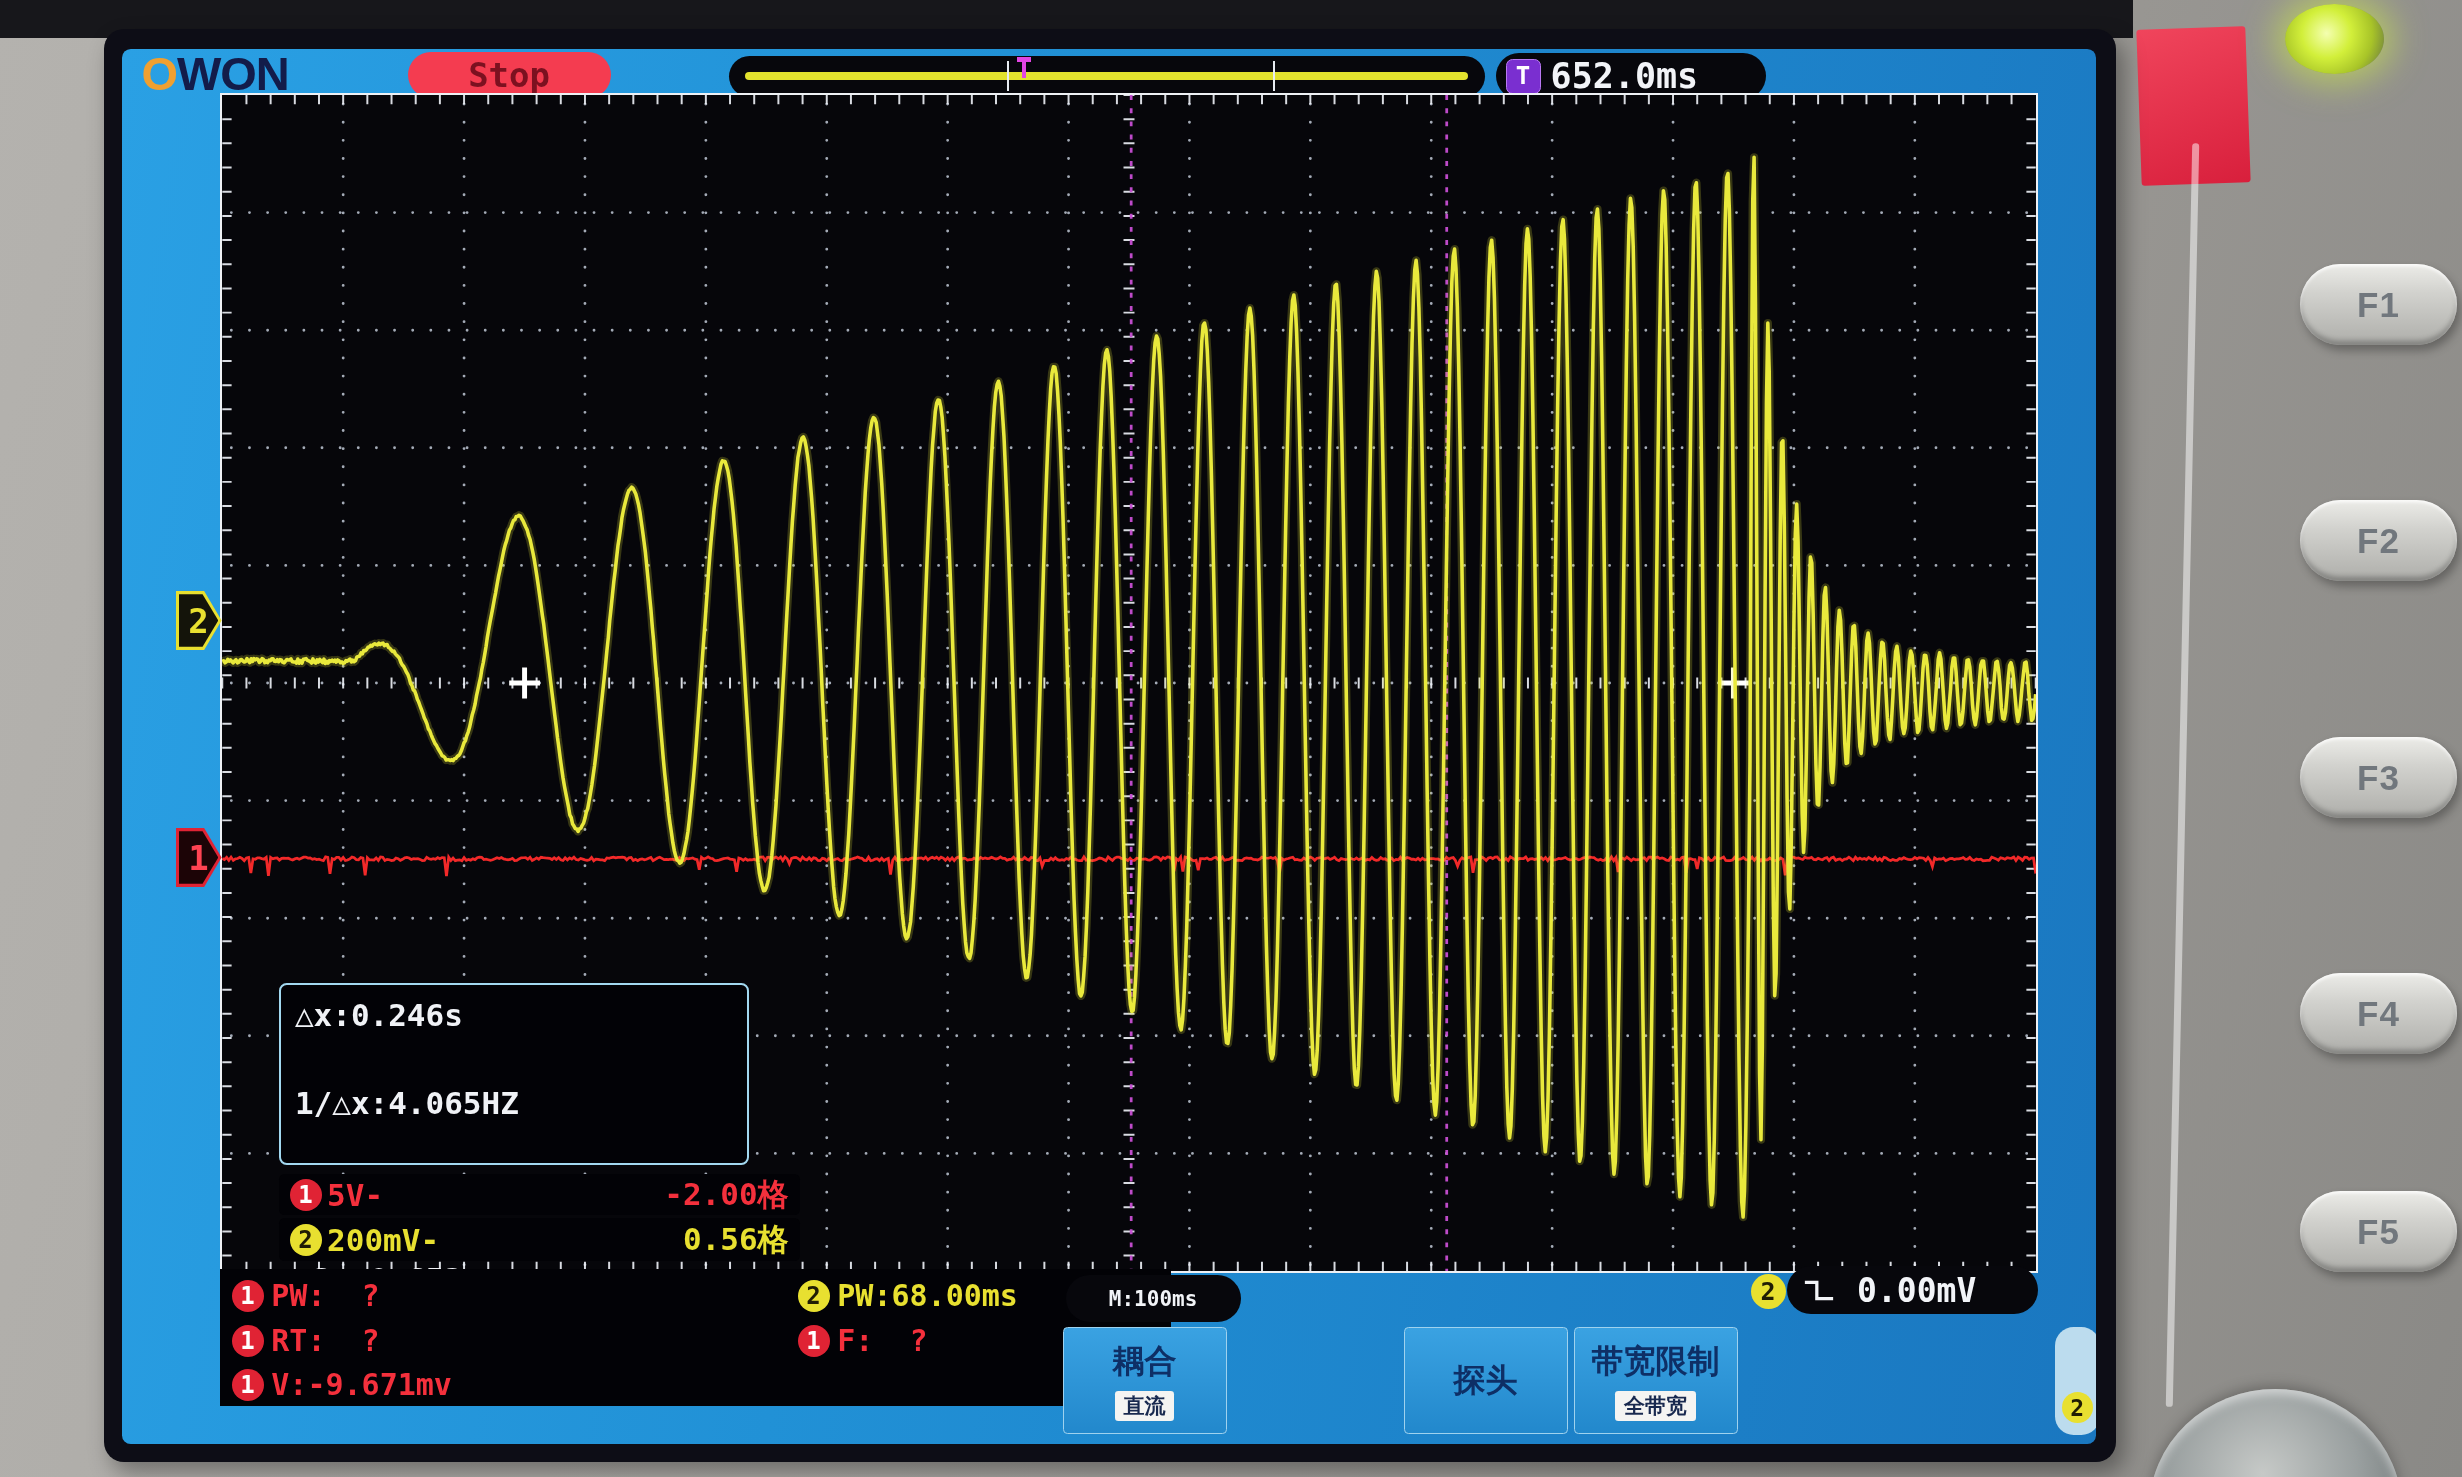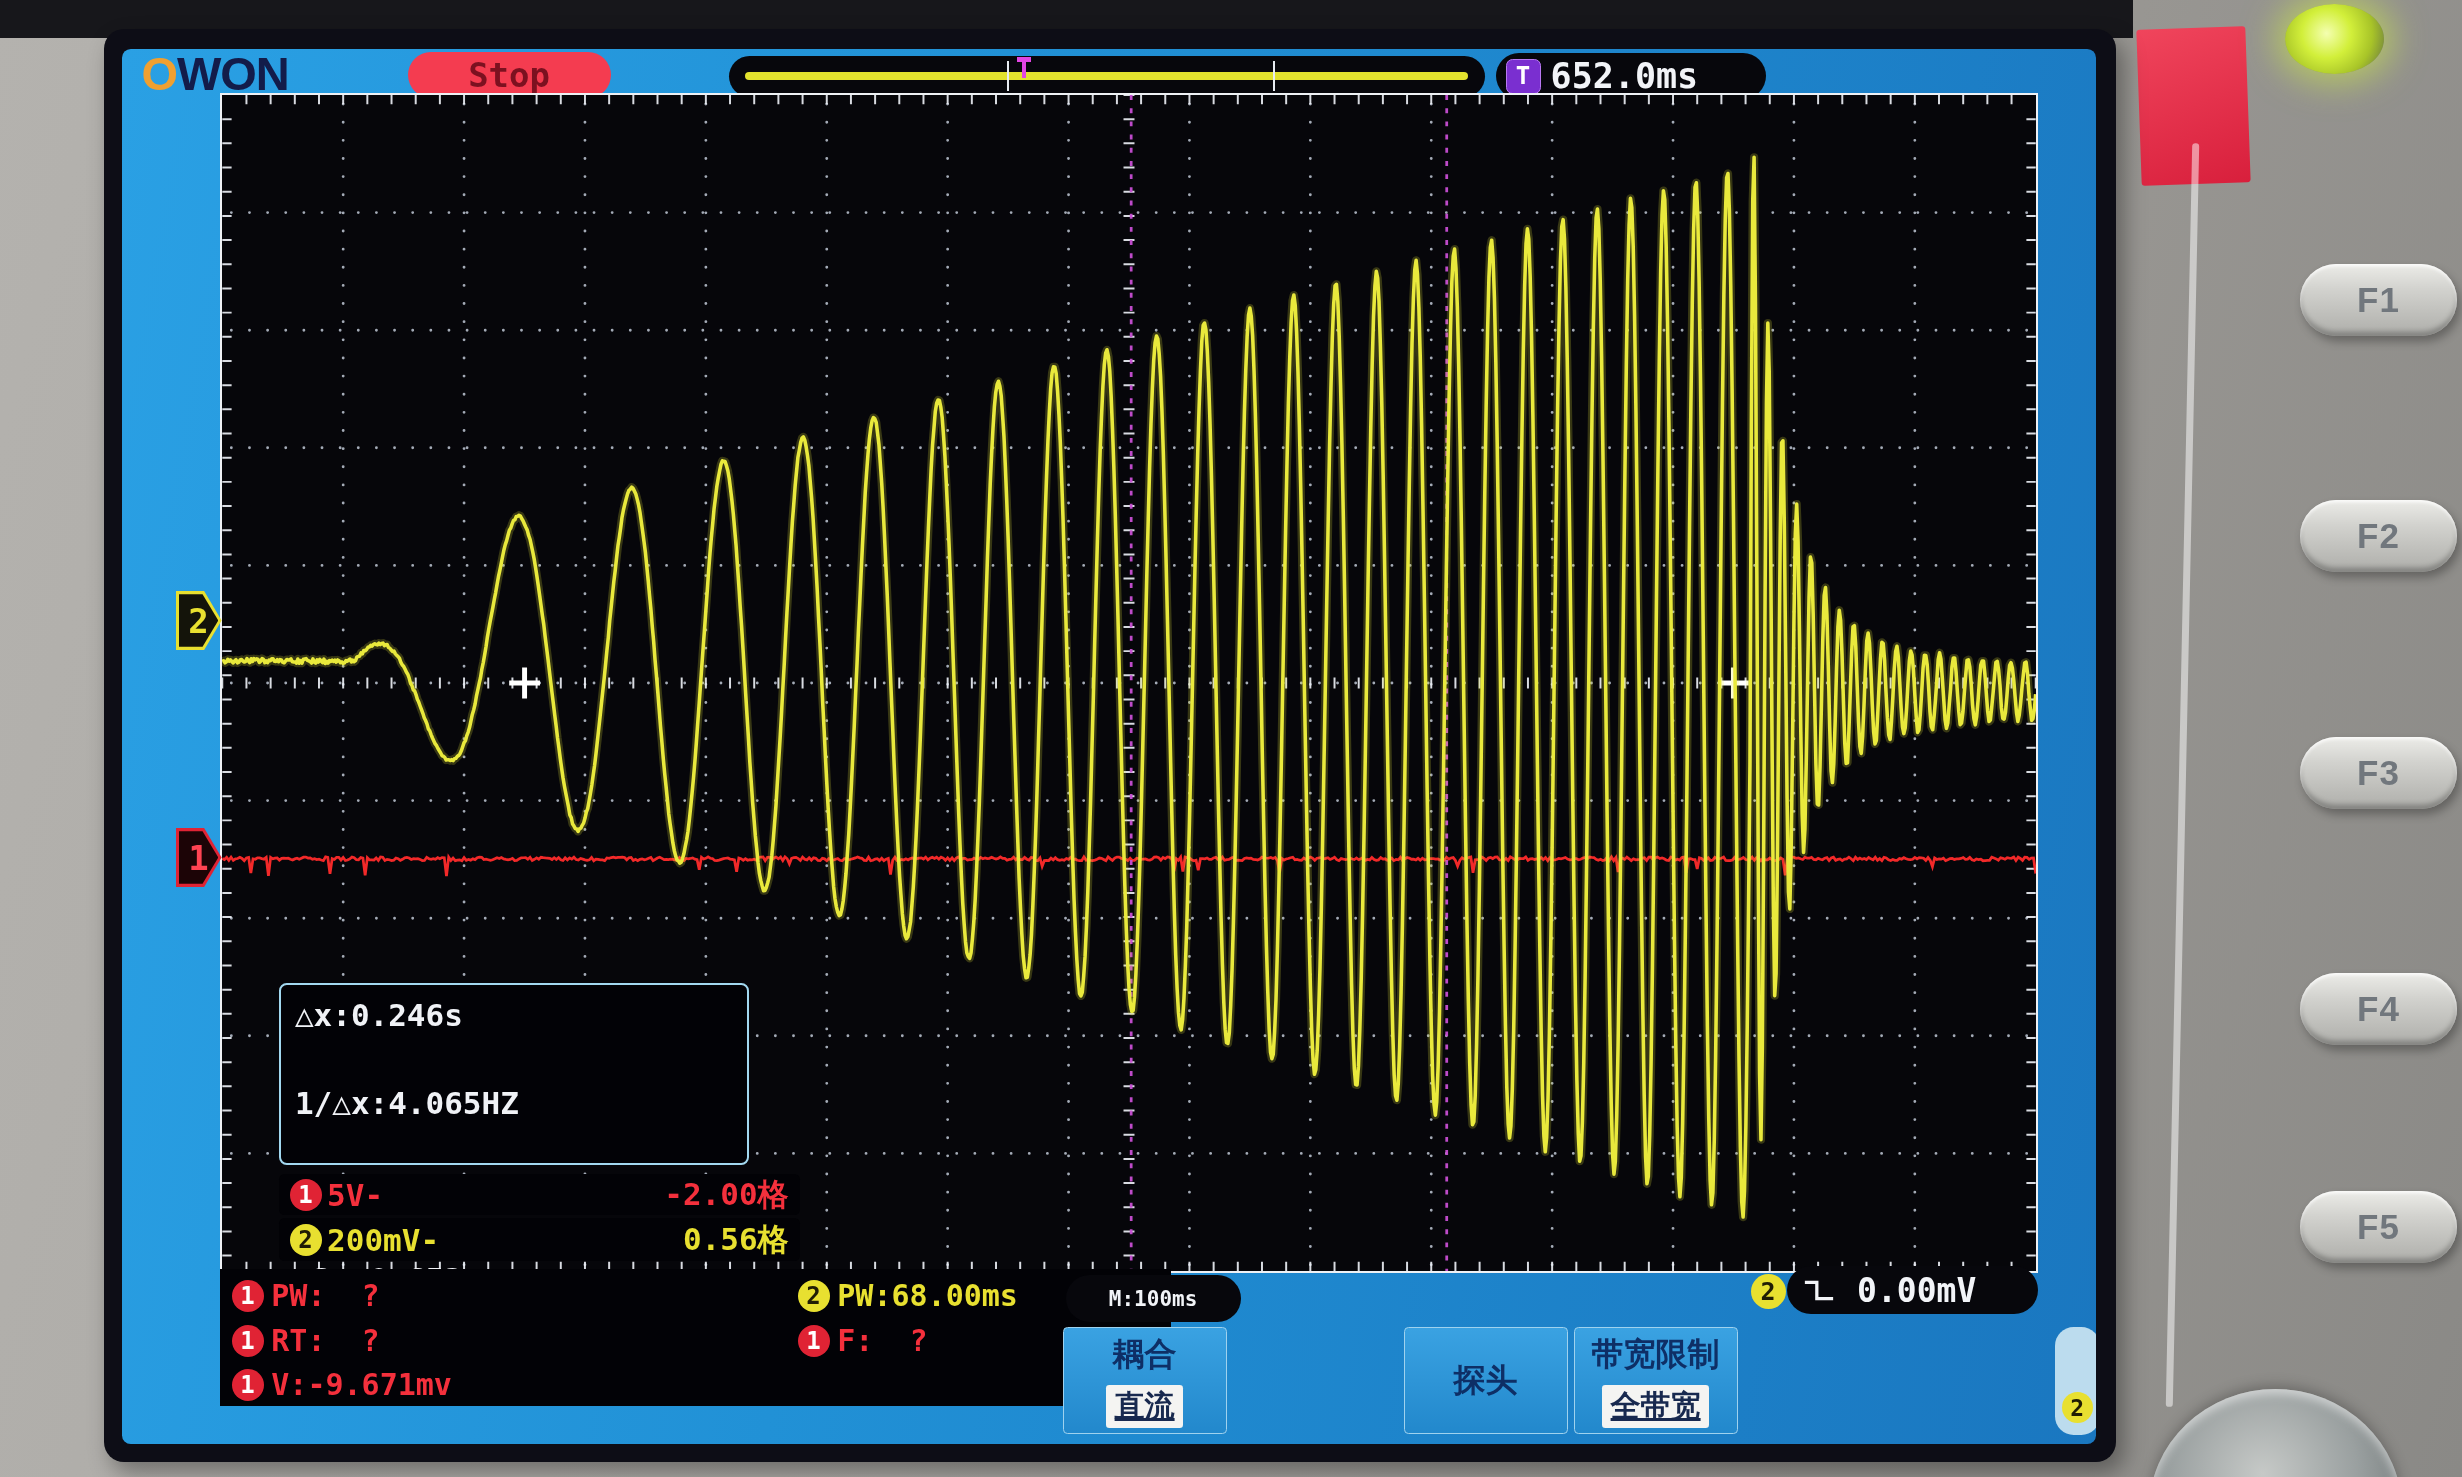--- a/index.html
+++ b/index.html
@@ -8,21 +8,21 @@
     background:linear-gradient(105deg,#b4b2ae 0%,#a9a7a3 45%,#989692 75%,#8a8986 100%);
     font-family:"DejaVu Sans Mono","Liberation Mono",monospace;
   }
   .abs{position:absolute;}
   
   .top-dark{left:0;top:0;width:2133px;height:38px;background:#17171b;}
   .red-tab{left:2139px;top:27.5px;width:109px;height:156px;background:linear-gradient(160deg,#f0455c,#d81f3c);transform:rotate(-2deg);border-radius:3.3px;}
   .led{left:2285px;top:4.4px;width:99px;height:70px;border-radius:50%;
        background:radial-gradient(circle at 42% 42%, #f4ffb0 0%, #d2ef3a 35%, #a8c428 65%, #7c8f3a 85%, #6f7d46 100%);
        box-shadow:0 0 33px 10px rgba(210,240,70,.55);}
-  .fbtn{left:2300px;width:157px;height:72px;border-radius:41px;
+  .fbtn{left:2300px;width:157px;height:81px;border-radius:41px;
         background:linear-gradient(180deg,#ececE8 0%,#d2d2ce 35%,#aeaeaa 100%);
         box-shadow:inset 0 2.2px 3.3px rgba(255,255,255,.8), inset 0 -4.4px 5.5px rgba(0,0,0,.25), 3.3px 5.5px 10px rgba(0,0,0,.3);
         display:flex;align-items:center;justify-content:center;
         color:#71777d;font:bold 35px "Liberation Sans",sans-serif;letter-spacing:1.1px;}
   .ridge{left:2179px;top:143px;width:6.6px;height:1264px;background:rgba(255,255,255,.5);transform:rotate(1.2deg);border-radius:3.3px;}
   .knob{left:2149px;top:1389px;width:253px;height:242px;border-radius:50%;
         background:radial-gradient(circle at 45% 35%, #c6c9c7 0%, #9aa0a0 45%, #6f7576 80%, #5c6162 100%);
         box-shadow:inset 0 5.5px 10px rgba(255,255,255,.5), 0 -3.3px 13px rgba(0,0,0,.25);}
   
   .frame{left:104px;top:29px;width:2012px;height:1433px;background:#0d0d16;border-radius:20px;box-shadow:7.7px 11px 22px rgba(0,0,0,.35);}
@@ -72,21 +72,21 @@
   .mpill{left:944px;top:1226px;width:175px;height:47px;border-radius:24px;background:#07070c;
          display:flex;align-items:center;justify-content:center;color:#f2f4f8;font-weight:bold;font-size:21px;white-space:pre;}
   .t2circ{left:1629px;top:1225px;width:35px;height:35px;border-radius:50%;background:#e8e030;color:#201d04;
           display:flex;align-items:center;justify-content:center;font-weight:bold;font-size:25px;}
   .trig2{left:1665px;top:1217px;width:251px;height:48px;border-radius:24px;background:#07070c;
          display:flex;align-items:center;gap:22px;padding-left:16.5px;box-sizing:border-box;color:#f2f4f8;font-weight:bold;font-size:33px;white-space:pre;}
   
   .mbtn{top:1278px;width:164px;height:107px;background:linear-gradient(180deg,#3aa2e2,#2288cc);border:1.6px solid #9fd2ee;border-radius:4.4px;
         box-sizing:border-box;display:flex;flex-direction:column;align-items:center;justify-content:center;gap:7.7px;
         font-family:"DejaVu Sans","Liberation Sans",sans-serif;font-weight:bold;color:#0e2f66;font-size:32px;white-space:pre;}
-  .wbox{background:#f4f4f2;color:#18294f;padding:1.1px 8.8px;border-radius:3.3px;font-size:30px;text-decoration:underline;}
+  .wbox{background:#f4f4f2;color:#18294f;padding:1.1px 8.8px;border-radius:3.3px;font-size:21px;}
   .mbtn .row{display:flex;align-items:center;gap:7.7px;font-size:30px;}
   .side-pill{left:1933px;top:1278px;width:45px;height:108px;background:#bcdcee;border-radius:18.7px;}
   .side-pill .c2{position:absolute;left:7.1px;top:65px;width:31px;height:31px;border-radius:50%;background:#e8e030;color:#201d04;
                  display:flex;align-items:center;justify-content:center;font-weight:bold;font-size:23px;}
 </style>
 </head>
 <body>
 
 <div class="abs top-dark"></div>
 <div class="abs red-tab"></div>

